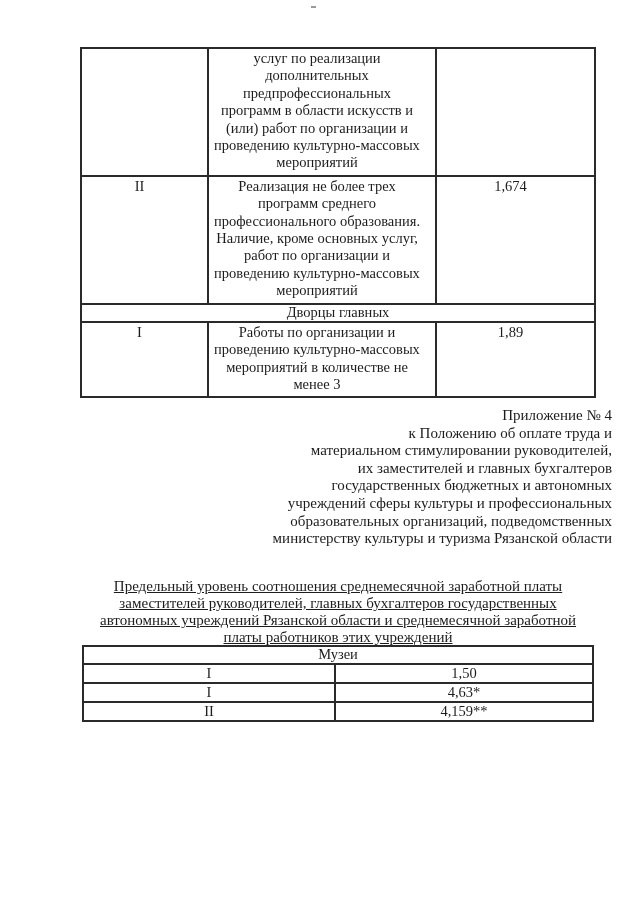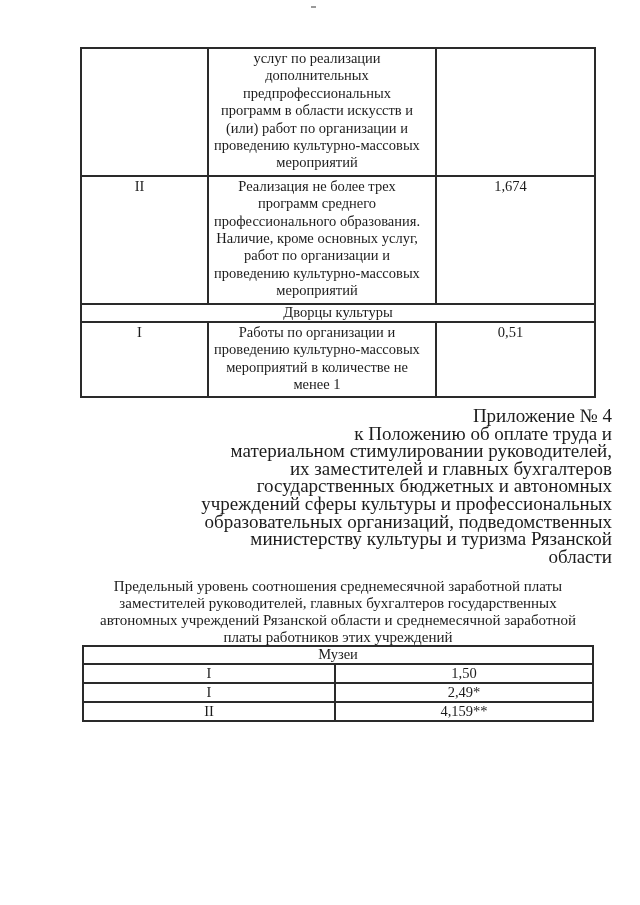--- a/index.html
+++ b/index.html
@@ -27,29 +27,30 @@
     white-space:pre-line;
     overflow:hidden;
   }
   
   #table1{left:80px;top:47px;width:514px;}
   #table1 .section-cell{line-height:15px;padding:0 2px 1px 2px;}
   
   .annex{
     position:absolute;top:407px;right:28px;width:420px;
     text-align:right;
-    font-size:19px;line-height:17.6px;
+    font-size:15px;line-height:17.6px;
     white-space:pre-line;
   }
   
   .table2-title{
     position:absolute;top:578px;left:62px;width:552px;
     text-align:center;
     font-size:15px;line-height:17px;
     white-space:pre-line;
+    text-decoration:underline;
   }
   
   #table2{left:82px;top:645px;width:510px;}
   #table2 .section-cell{line-height:15px;padding:0 2px 1px 2px;margin-top:40px;}
   #table2 .data-cell{line-height:16px;padding:0 2px 1px 2px;}
 </style>
 </head>
 <body>
 
 <div class="page">
@@ -79,29 +80,29 @@
         <td>Реализация не более трех
 программ среднего
 профессионального образования.
 Наличие, кроме основных услуг,
 работ по организации и
 проведению культурно-массовых
 мероприятий</td>
         <td>1,674</td>
       </tr>
       <tr>
-        <td colspan="3" class="section-cell">Дворцы культуры</td>
+        <td colspan="3" class="section-cell">Дворцы главных</td>
       </tr>
       <tr>
         <td>I</td>
         <td>Работы по организации и
 проведению культурно-массовых
 мероприятий в количестве не
-менее 1</td>
-        <td>0,51</td>
+менее 3</td>
+        <td>1,89</td>
       </tr>
     </tbody>
   </table>
 
   <div class="annex">Приложение № 4
 к Положению об оплате труда и
 материальном стимулировании руководителей,
 их заместителей и главных бухгалтеров
 государственных бюджетных и автономных
 учреждений сферы культуры и профессиональных
@@ -121,21 +122,21 @@
     <tbody>
       <tr>
         <td colspan="2" class="section-cell">Музеи</td>
       </tr>
       <tr>
         <td class="data-cell">I</td>
         <td class="data-cell">1,50</td>
       </tr>
       <tr>
         <td class="data-cell">I</td>
-        <td class="data-cell">2,49*</td>
+        <td class="data-cell">4,63*</td>
       </tr>
       <tr>
         <td class="data-cell">II</td>
         <td class="data-cell">4,159**</td>
       </tr>
     </tbody>
   </table>
 
 </div>
 

